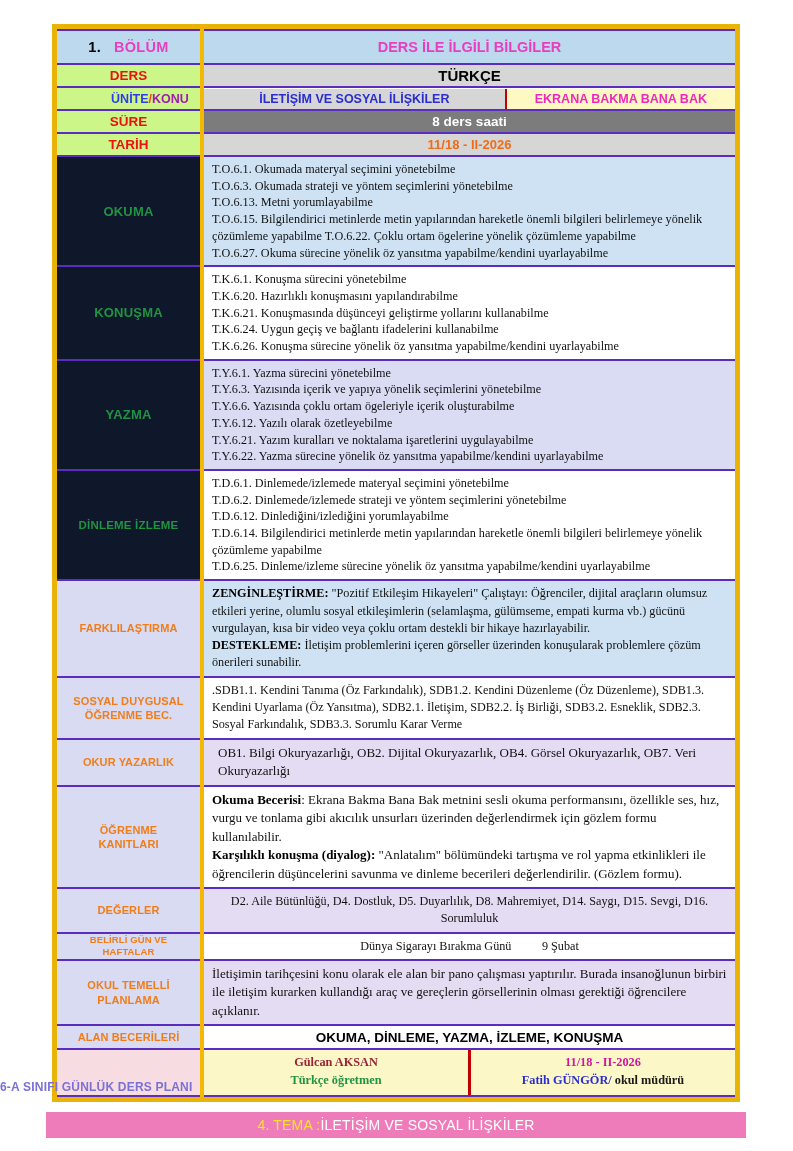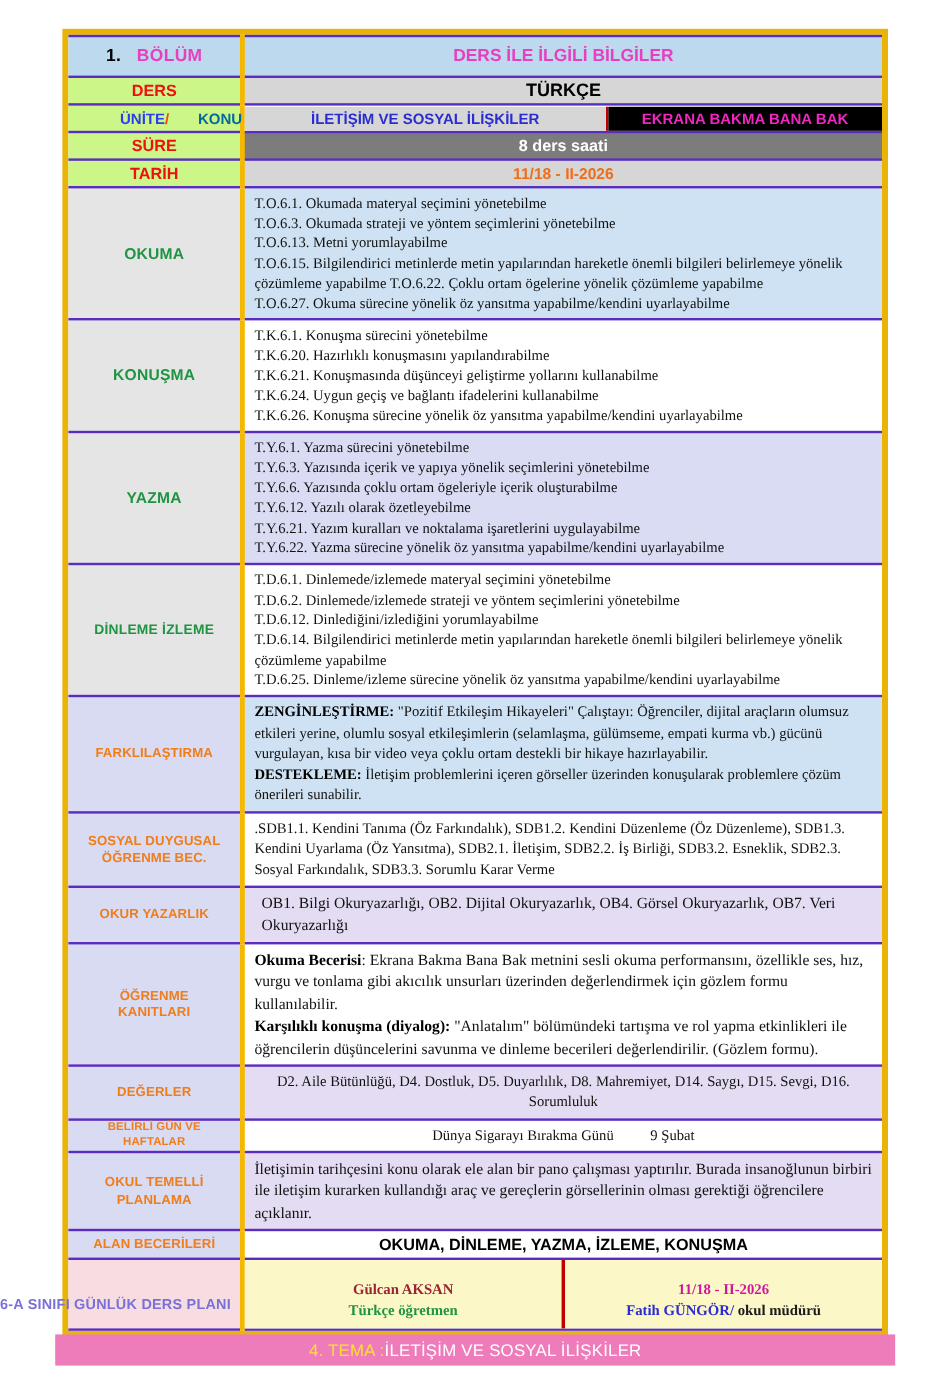--- a/index.html
+++ b/index.html
@@ -69,21 +69,21 @@
     background: #ccf788;
     color: #ee1111;
     font-size: 13.5px;
     height: 21px;
   }
   .lbl-green.unit {
     font-size: 12.5px;
   }
   .lbl-green.unit .b { color: #2b3df0; padding-left: 43px; }
   .lbl-green.unit .s { color: #e84d0e; }
-  .lbl-green.unit .k { color: #0369a1; padding-left: 24px; }
+  .lbl-green.unit .k { color: #a21caf; }
 
   .v-ders {
     background: #d6d6d6;
     text-align: center;
     color: #000000;
     font-weight: bold;
     font-size: 15px;
     height: 21px;
   }
   .v-sinif {
@@ -121,30 +121,30 @@
     background: #d6d6d6;
     color: #2b2dcf;
     font-weight: bold;
     font-size: 12.5px;
     display: flex; align-items: center; justify-content: center;
     border-right: 2px solid #c00000;
     box-sizing: border-box;
   }
   .unit-b {
     flex: 1 1 auto;
-    background: #000000;
+    background: #fef9c3;
     color: #f026c0;
     font-weight: bold;
     font-size: 12.5px;
     display: flex; align-items: center; justify-content: center;
   }
 
   
   .lbl-skill {
-    background: #e5e5e5;
+    background: #0f172a;
     color: #1f9442;
     font-size: 13px;
     letter-spacing: .2px;
   }
   .lbl-skill.small { font-size: 11.5px; }
 
   .v-skill {
     padding: 4px 0 4px 8px !important;
     font-family: "Liberation Serif", serif;
     font-size: 12.2px;
@@ -188,21 +188,21 @@
     color: #000000;
     height: 22px;
   }
 
   
   .sig-split { display:flex; width:100%; }
   .sig-cell {
     flex: 1 1 50%;
     background: #fbf7c7;
     text-align: center;
-    padding: 16px 0 5px;
+    padding: 4px 0 5px;
     line-height: 1.45;
     font-size: 12.3px;
     font-weight: bold;
     font-family: "Liberation Serif", serif;
   }
   .sig-cell.left  { border-right: 3px solid #c00000; }
   .name-teacher { color: #9b2335; }
   .role-teacher { color: #1f9442; }
   .date-head    { color: #d1169b; }
   .name-prin    { color: #2b2dcf; }

